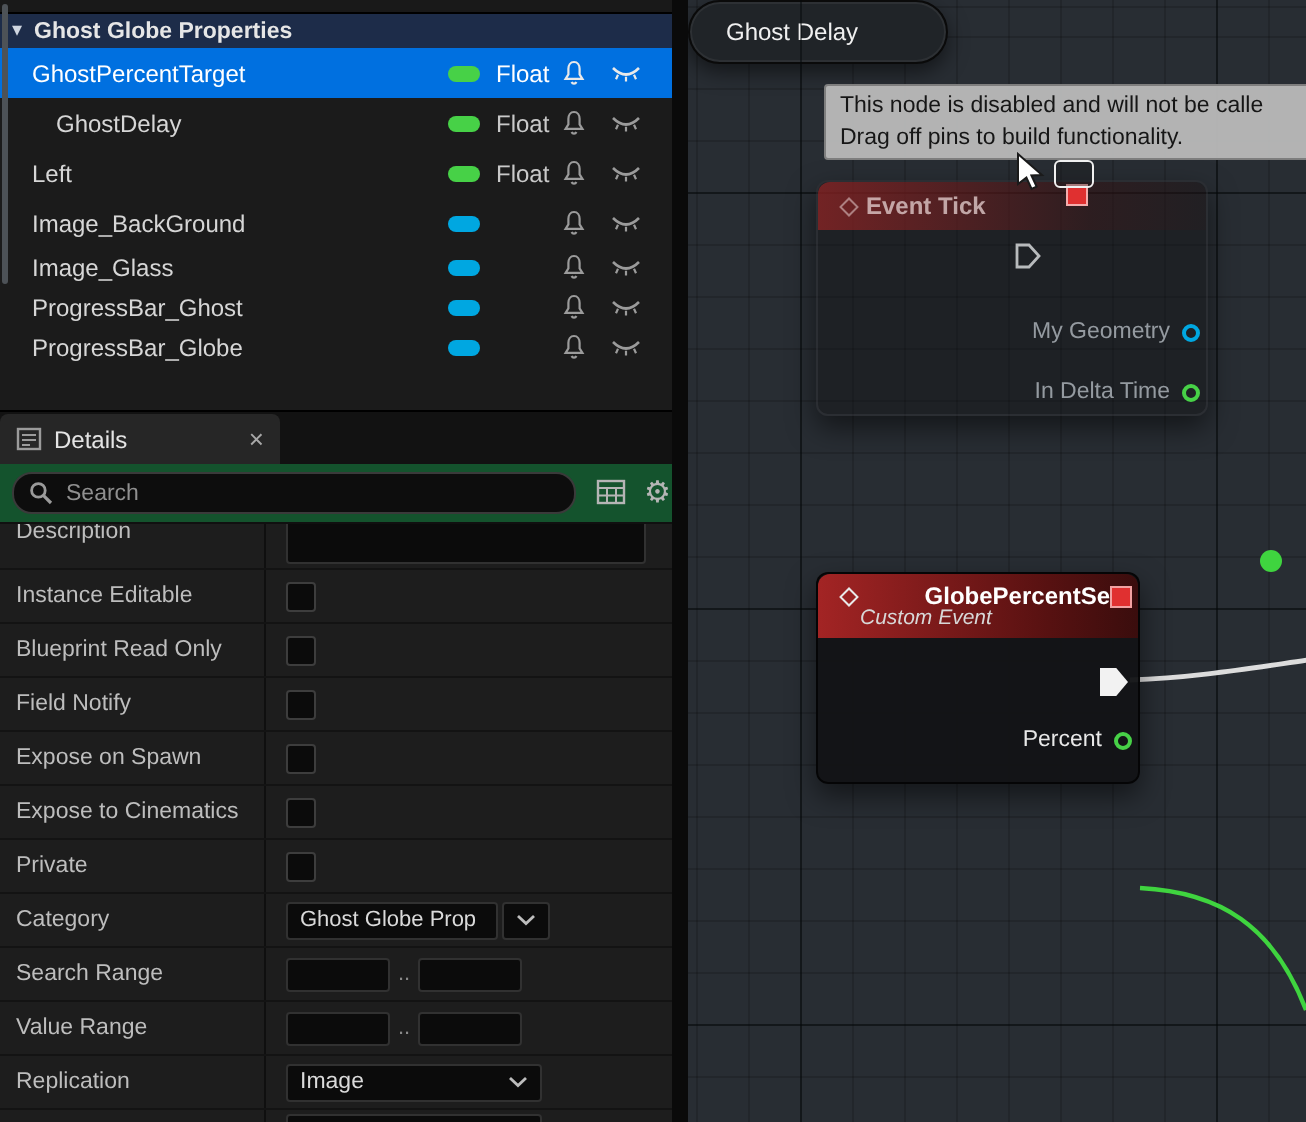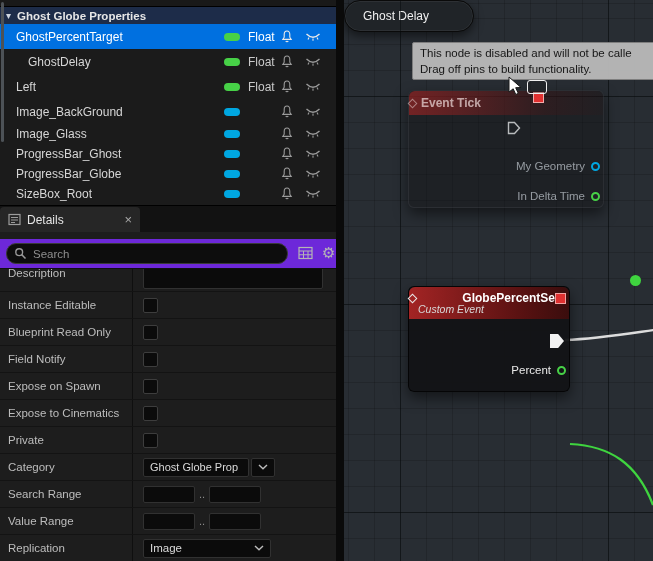--- a/index.html
+++ b/index.html
@@ -38,21 +38,21 @@
   .vscroll{position:absolute;left:0;top:0;width:5px;height:205px;z-index:3;}
   .vscroll .thumb{position:absolute;left:1px;top:2px;width:3px;height:140px;background:#4d5257;border-radius:2px;}
 
   
   .details-section{position:absolute;left:0;top:205px;width:348px;height:356px;background:#1d1d1d;border-top:1px solid #000;}
   .tabstrip{position:relative;height:26px;background:#121212;}
   .tab{position:absolute;left:0;top:1px;width:140px;height:25px;background:#262626;border-radius:4px 4px 0 0;
     display:flex;align-items:center;gap:6px;padding:0 8px;color:#e4e4e4;}
   .tab-title{font-size:12px;}
   .tab-close{margin-left:auto;color:#a8a8a8;font-size:13px;line-height:1;}
-  .search-row{position:relative;height:30px;background:#6d28d9;border-bottom:1px solid #101010;margin-top:7px;}
+  .search-row{position:relative;height:30px;background:#14532d;border-bottom:1px solid #101010;}
   .search-wrap{position:absolute;left:6px;top:4px;width:282px;height:21px;}
   .search-wrap input{width:100%;height:100%;background:#0d0d0d;border:1px solid #3a3a3a;border-radius:10px;
     color:#d0d0d0;font-size:11.5px;padding:0 8px 0 26px;outline:none;font-family:inherit;}
   .search-wrap input::placeholder{color:#8f8f8f;}
   .search-icon{position:absolute;left:8px;top:4px;color:#9a9a9a;}
   .sr-icon{position:absolute;top:7px;color:#b5b5b5;}
   .ti-icon{left:298px;}
   .gear-icon{left:322px;font-size:15px;top:5px;color:#b5b5b5;}
 
   .d-row{height:27px;display:flex;border-bottom:1px solid #131313;background:#1d1d1d;}
@@ -78,21 +78,21 @@
     background-color:#282d33;
     background-image:
       repeating-linear-gradient(to right, rgba(0,0,0,.16) 0 1px, transparent 1px 26px),
       repeating-linear-gradient(to bottom, rgba(0,0,0,.16) 0 1px, transparent 1px 26px);
     background-position:4px 0,0 18px;}
   .gv{position:absolute;top:0;bottom:0;width:1px;background:rgba(4,7,9,.5);z-index:1;}
   .gh{position:absolute;left:0;right:0;height:1px;background:rgba(4,7,9,.5);z-index:1;}
   .wires{position:absolute;left:0;top:0;z-index:2;}
 
   .node{position:absolute;border-radius:6px;z-index:3;box-shadow:0 6px 14px rgba(0,0,0,.5);}
-  .node-hdr{display:flex;align-items:center;gap:5px;padding-left:0;border-radius:6px 6px 0 0;}
+  .node-hdr{display:flex;align-items:center;gap:5px;padding-left:12px;border-radius:6px 6px 0 0;}
   .diamond{width:7px;height:7px;border:1.5px solid currentColor;transform:rotate(45deg);flex:none;}
 
   #event-tick{left:64px;top:90px;width:196px;height:118px;background:rgba(16,17,19,.42);
     border:1px solid rgba(140,140,150,.12);}
   #event-tick .node-hdr{height:24px;color:rgba(228,206,206,.55);
     background:linear-gradient(to right, rgba(158,36,36,.66), rgba(84,20,20,.28) 70%, rgba(60,18,18,.1));}
   #event-tick .node-title{font-size:12px;font-weight:bold;color:rgba(226,204,204,.78);}
   .exec-hollow{position:absolute;left:98px;top:30px;color:#d4d6d8;opacity:.85;}
   .pin-row{position:absolute;right:3px;display:flex;align-items:center;gap:6px;}
   .pin-label{font-size:11.5px;color:rgba(188,195,201,.75);white-space:nowrap;}
@@ -264,37 +264,20 @@
             </svg>
           </span>
         <span class="row-icon eye-pos">
             <svg width="16" height="9" viewBox="0 0 16 9">
               <path d="M1.5 2 Q8 8.5 14.5 2" fill="none" stroke="currentColor" stroke-width="1.3"></path>
               <path d="M4 5.4 L3 7.6 M8 6.4 L8 8.8 M12 5.4 L13 7.6" stroke="currentColor" stroke-width="1.1"></path>
             </svg>
           </span>
       </div>
 
-      <div class="var-row small">
-        <span class="var-name">SizeBox_Root</span>
-        <span class="pill blue"></span>
-        <span class="var-type"></span>
-        <span class="row-icon bell-pos">
-            <svg width="12" height="13" viewBox="0 0 12 13">
-              <path d="M6 1 C4.2 1 3.2 2.6 3.2 4.4 L3.2 7.2 L1.8 9.4 L10.2 9.4 L8.8 7.2 L8.8 4.4 C8.8 2.6 7.8 1 6 1 Z" fill="none" stroke="currentColor" stroke-width="1.1"></path>
-              <path d="M4.8 11 A1.3 1.3 0 0 0 7.2 11" fill="none" stroke="currentColor" stroke-width="1.1"></path>
-            </svg>
-          </span>
-        <span class="row-icon eye-pos">
-            <svg width="16" height="9" viewBox="0 0 16 9">
-              <path d="M1.5 2 Q8 8.5 14.5 2" fill="none" stroke="currentColor" stroke-width="1.3"></path>
-              <path d="M4 5.4 L3 7.6 M8 6.4 L8 8.8 M12 5.4 L13 7.6" stroke="currentColor" stroke-width="1.1"></path>
-            </svg>
-          </span>
-      </div>
 
       <div class="vscroll">
           <div class="thumb"></div>
         </div>
     </div>
 
     <div class="details-section">
       <div class="tabstrip">
         <div class="tab">
           <span class="row-icon" style="position:static">

